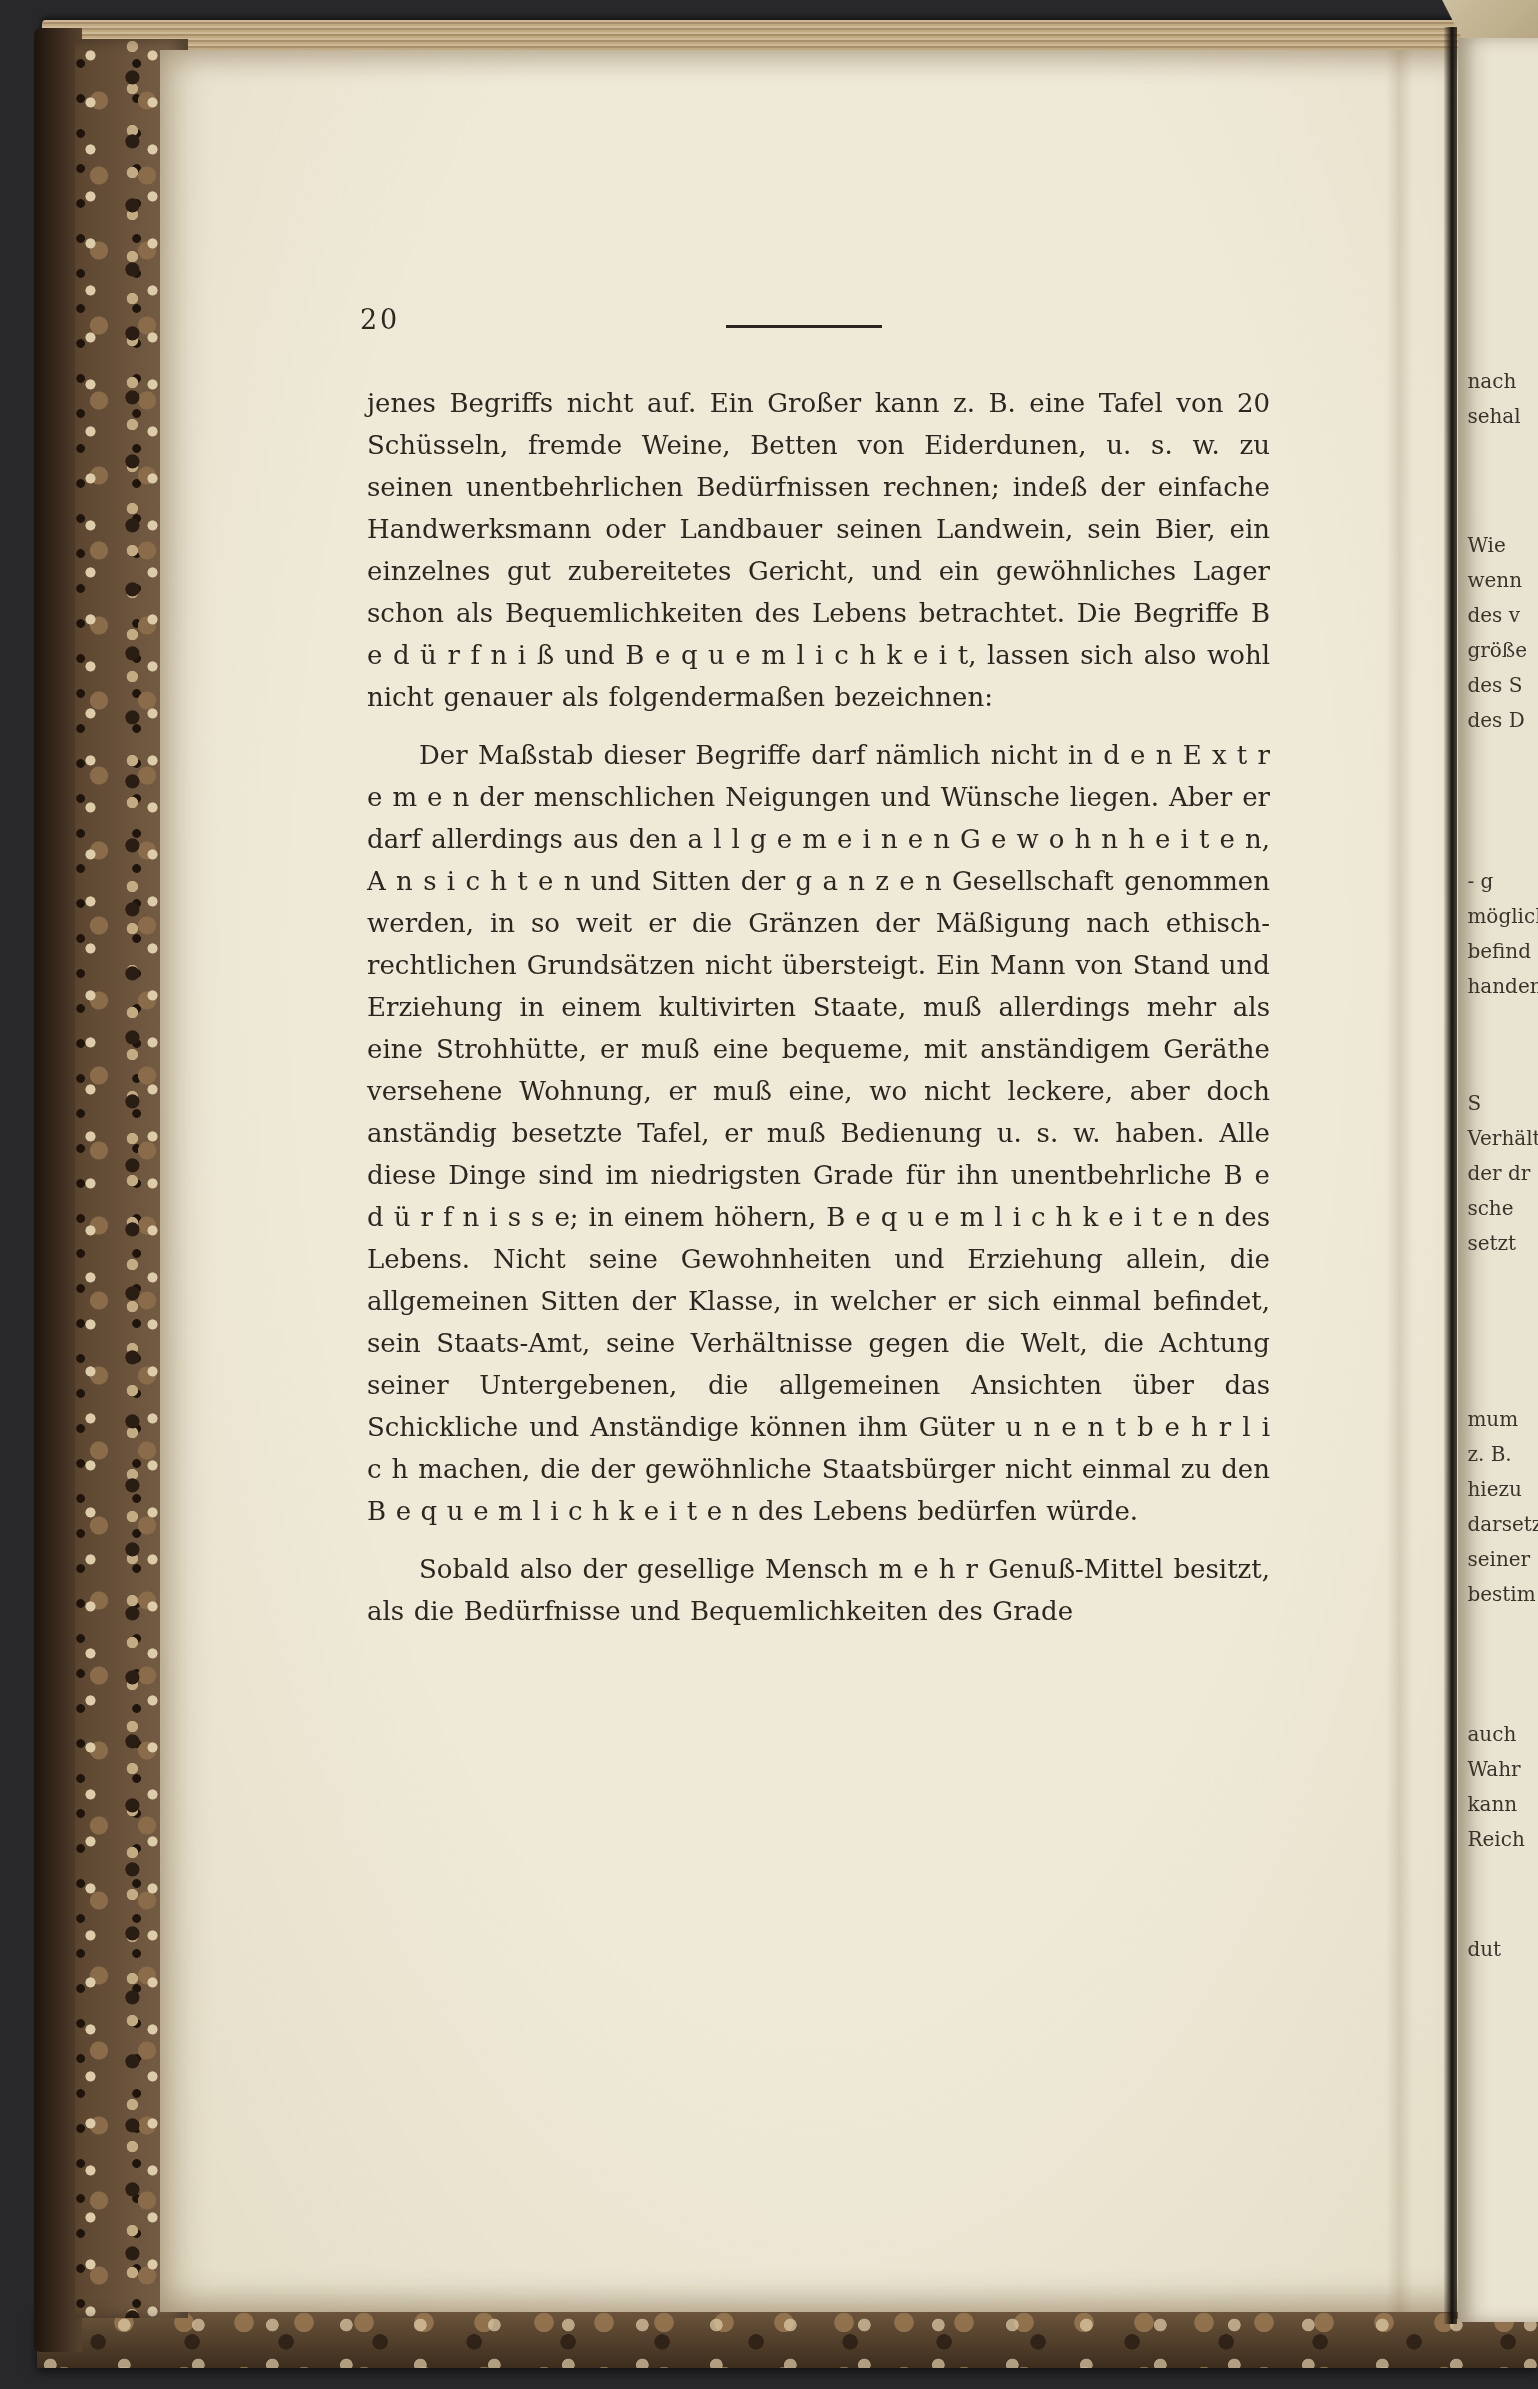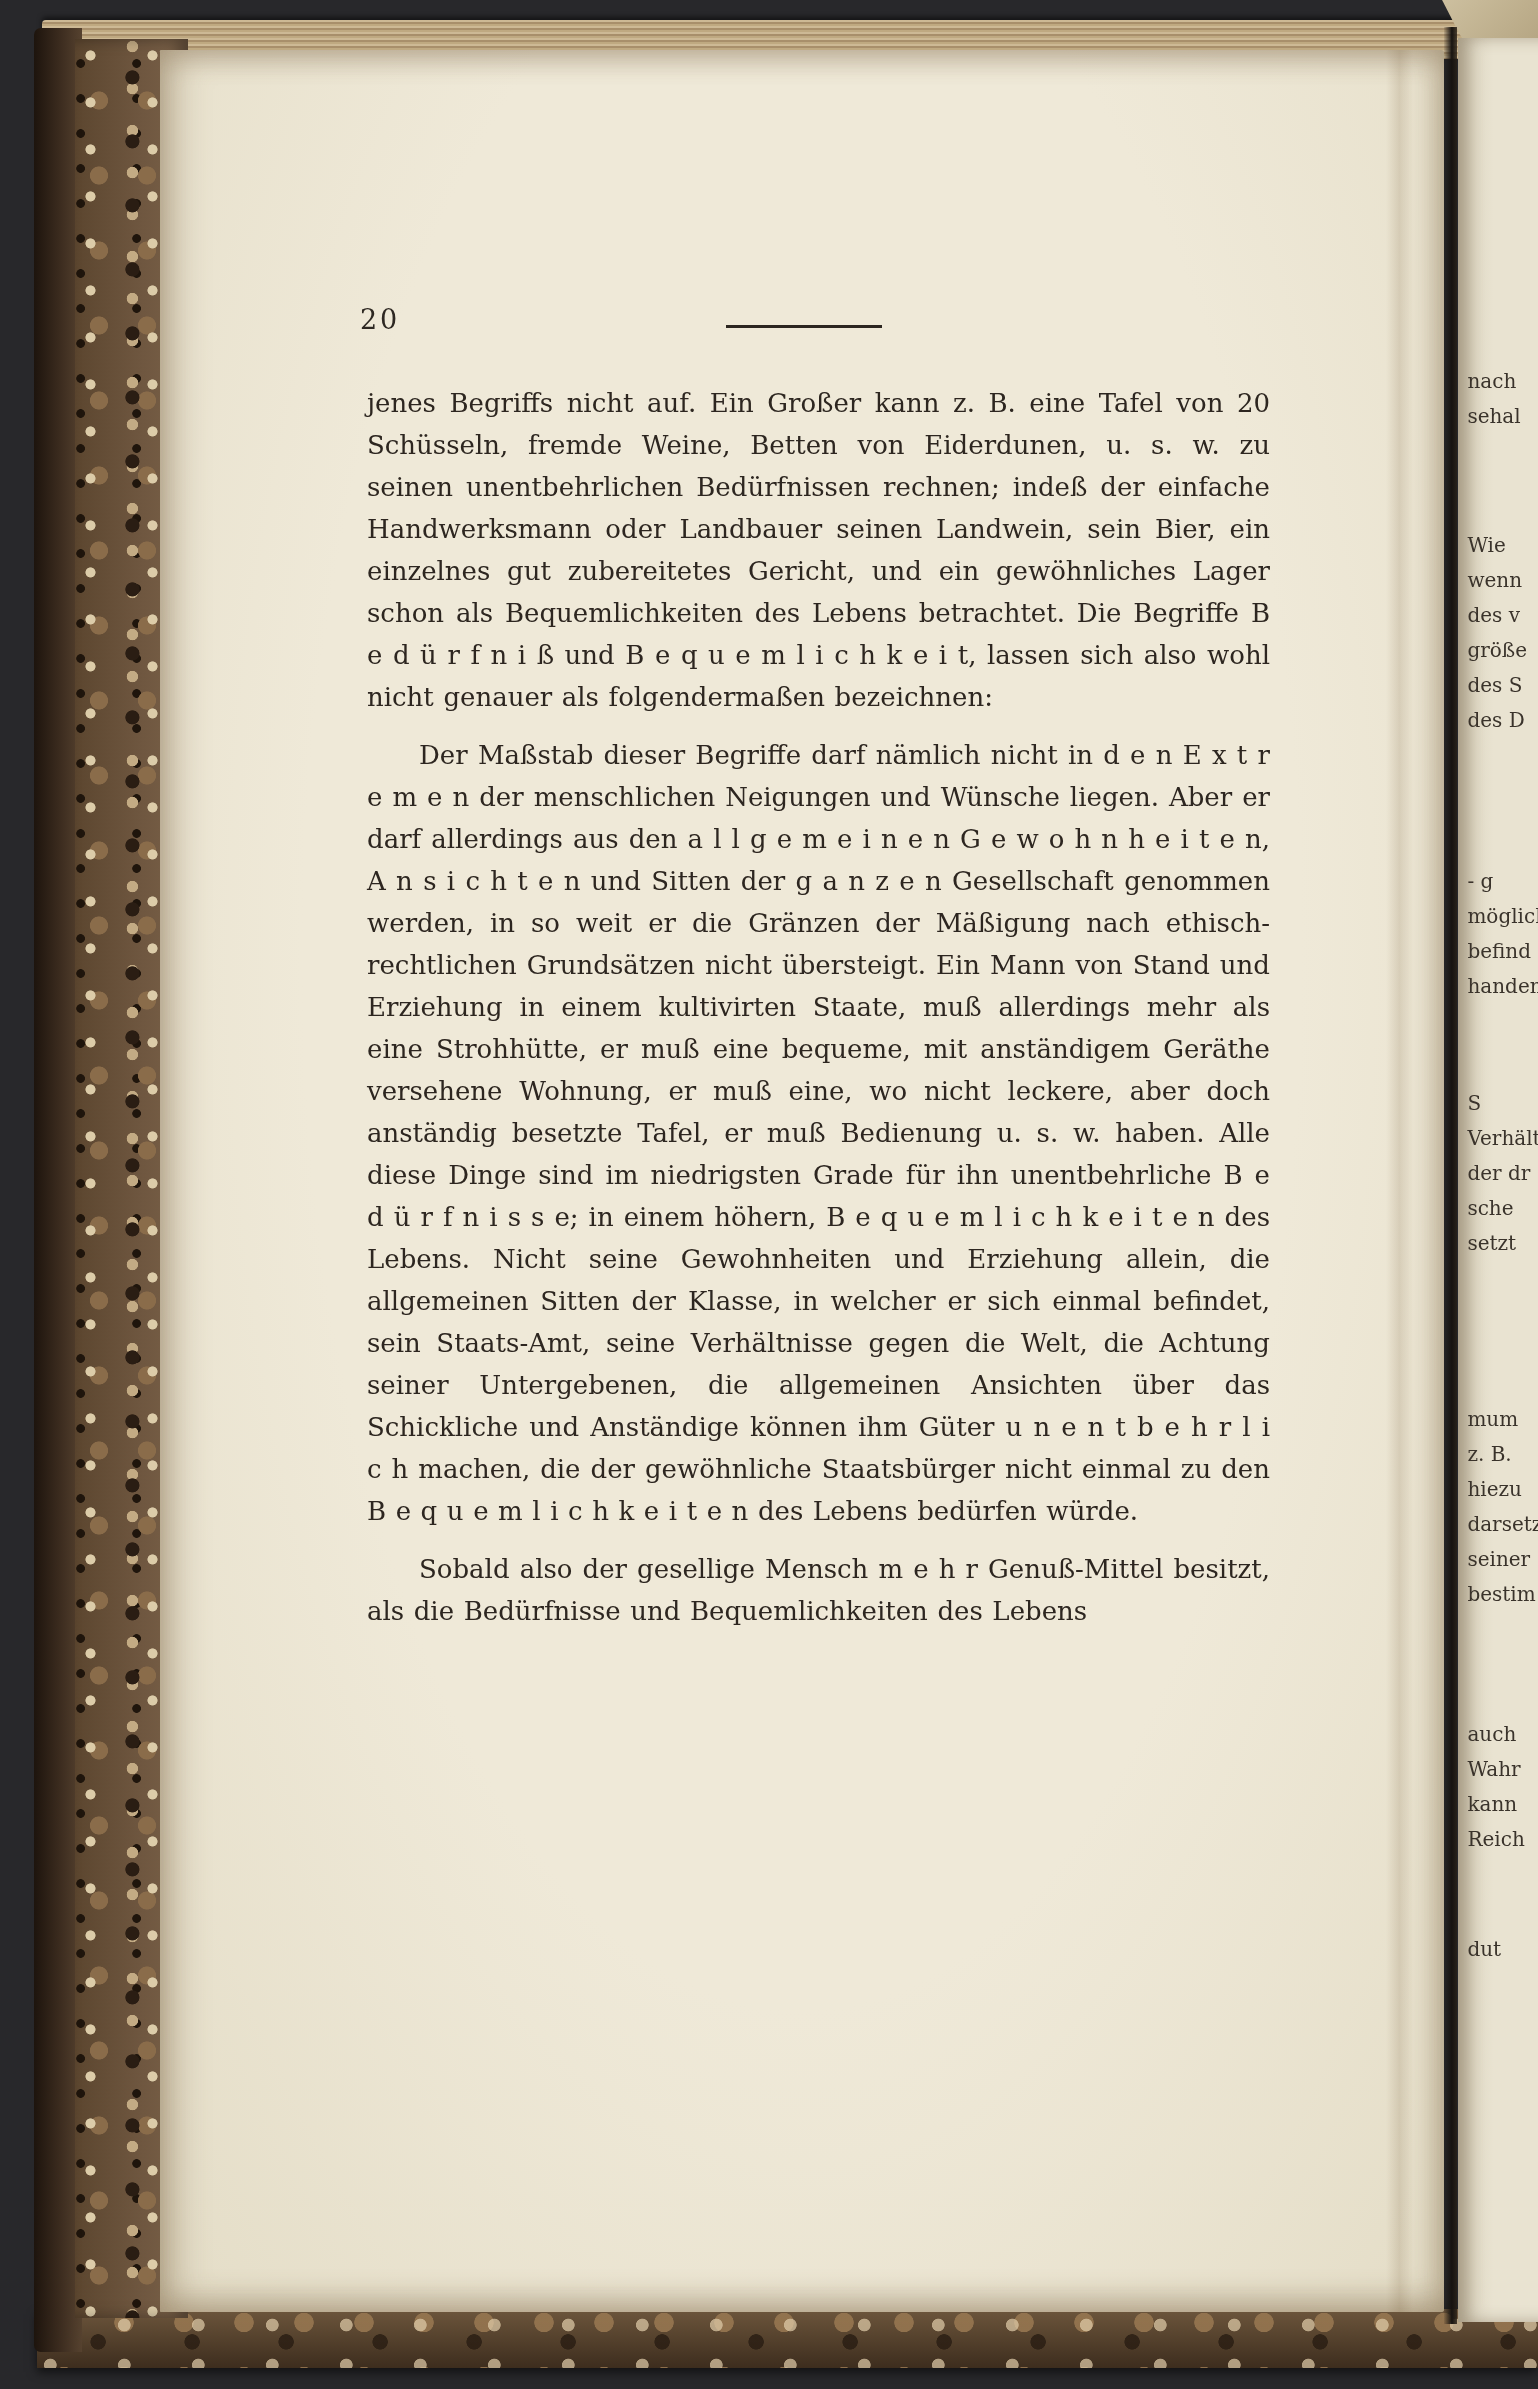--- a/index.html
+++ b/index.html
@@ -45,20 +45,21 @@
   
   .page{
     position:absolute;left:160px;top:50px;width:1284px;height:2262px;
     background:radial-gradient(ellipse at 50% 40%, #efe9d8 55%, #e4ddc7 100%);
     box-shadow:
       inset 19px 0 32px rgba(120,95,60,.28),
       inset -15px 0 25.5px rgba(120,95,60,.20),
       inset 0 15px 21.5px rgba(120,95,60,.16),
       inset 0 -17.5px 25.5px rgba(120,95,60,.22);
     border-radius:1.3px 2.7px 2.7px 1.3px;
+    padding-left:31px;
   }
   .page-number{
     position:absolute;left:200px;top:254px;
     font-size:27px;color:#2e2822;letter-spacing:2.7px;
   }
   .separator-rule{
     position:absolute;left:566px;top:275px;width:156px;height:3.4px;
     background:#2c2620;
   }
   .text-block{
@@ -105,21 +106,21 @@
 <div class="cover-spine"></div>
 <div class="marbled-edge"></div>
 <div class="torn-corner"></div>
 
 <div class="page">
   <div class="page-number">20</div>
   <div class="separator-rule"></div>
   <div class="text-block">
     <p>jenes Begriffs nicht auf. Ein Großer kann z. B. eine Tafel von 20 Schüsseln, fremde Weine, Betten von Eiderdunen, u. s. w. zu seinen unentbehrlichen Bedürfnissen rechnen; indeß der einfache Handwerksmann oder Landbauer seinen Landwein, sein Bier, ein einzelnes gut zubereitetes Gericht, und ein gewöhnliches Lager schon als Bequemlichkeiten des Lebens betrachtet. Die Begriffe B e d ü r f n i ß und B e q u e m l i c h k e i t, lassen sich also wohl nicht genauer als folgendermaßen bezeichnen:</p>
     <p>Der Maßstab dieser Begriffe darf nämlich nicht in d e n E x t r e m e n der menschlichen Neigungen und Wünsche liegen. Aber er darf allerdings aus den a l l g e m e i n e n G e w o h n h e i t e n, A n s i c h t e n und Sitten der g a n z e n Gesellschaft genommen werden, in so weit er die Gränzen der Mäßigung nach ethisch-rechtlichen Grundsätzen nicht übersteigt. Ein Mann von Stand und Erziehung in einem kultivirten Staate, muß allerdings mehr als eine Strohhütte, er muß eine bequeme, mit anständigem Geräthe versehene Wohnung, er muß eine, wo nicht leckere, aber doch anständig besetzte Tafel, er muß Bedienung u. s. w. haben. Alle diese Dinge sind im niedrigsten Grade für ihn unentbehrliche B e d ü r f n i s s e; in einem höhern, B e q u e m l i c h k e i t e n des Lebens. Nicht seine Gewohnheiten und Erziehung allein, die allgemeinen Sitten der Klasse, in welcher er sich einmal befindet, sein Staats-Amt, seine Verhältnisse gegen die Welt, die Achtung seiner Untergebenen, die allgemeinen Ansichten über das Schickliche und Anständige können ihm Güter u n e n t b e h r l i c h machen, die der gewöhnliche Staatsbürger nicht einmal zu den B e q u e m l i c h k e i t e n des Lebens bedürfen würde.</p>
-    <p>Sobald also der gesellige Mensch m e h r Genuß-Mittel besitzt, als die Bedürfnisse und Bequemlichkeiten des Lebens</p>
+    <p>Sobald also der gesellige Mensch m e h r Genuß-Mittel besitzt, als die Bedürfnisse und Bequemlichkeiten des Grade</p>
   </div>
 </div>
 <div class="crease"></div>
 
 <div class="gutter-gap"></div>
 <div class="next-page-sliver">
   <div class="edge-fragment" style="top:326px">nach
 sehal</div>
   <div class="edge-fragment" style="top:490px">Wie
 wenn

